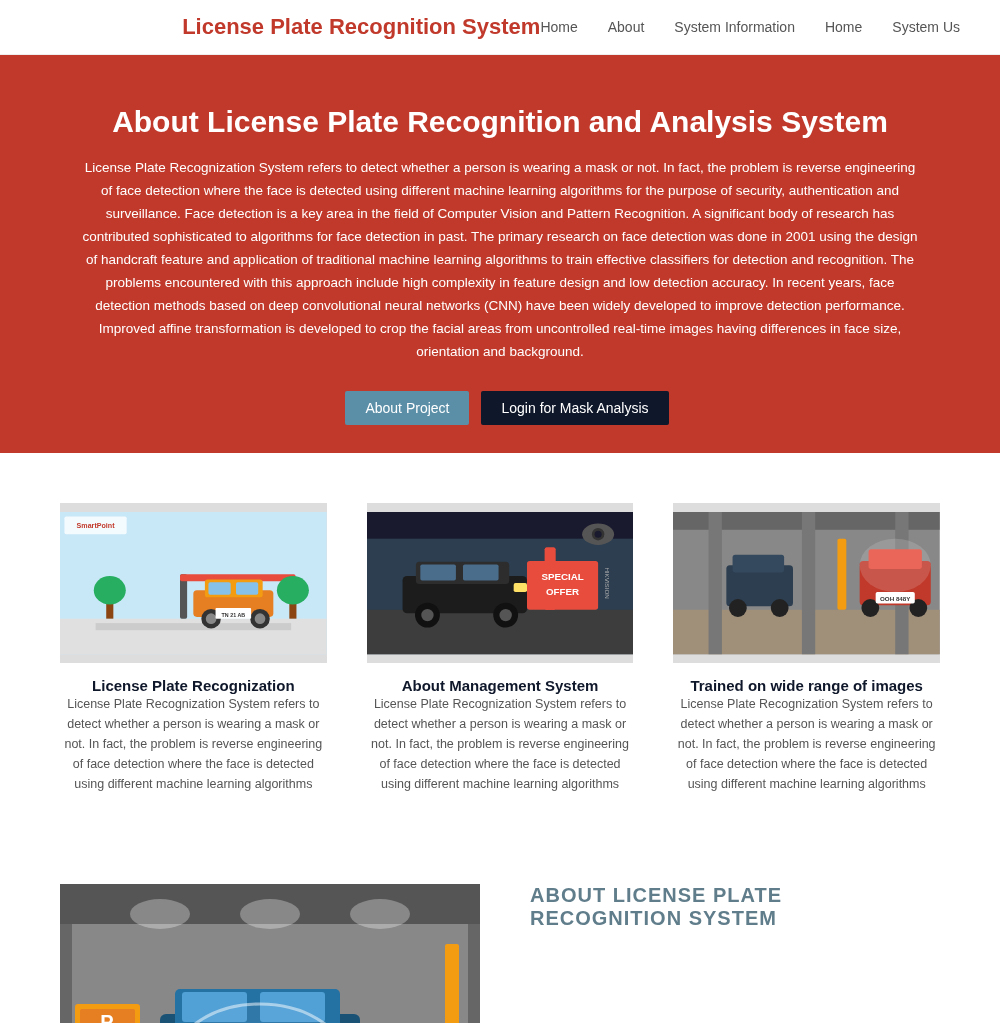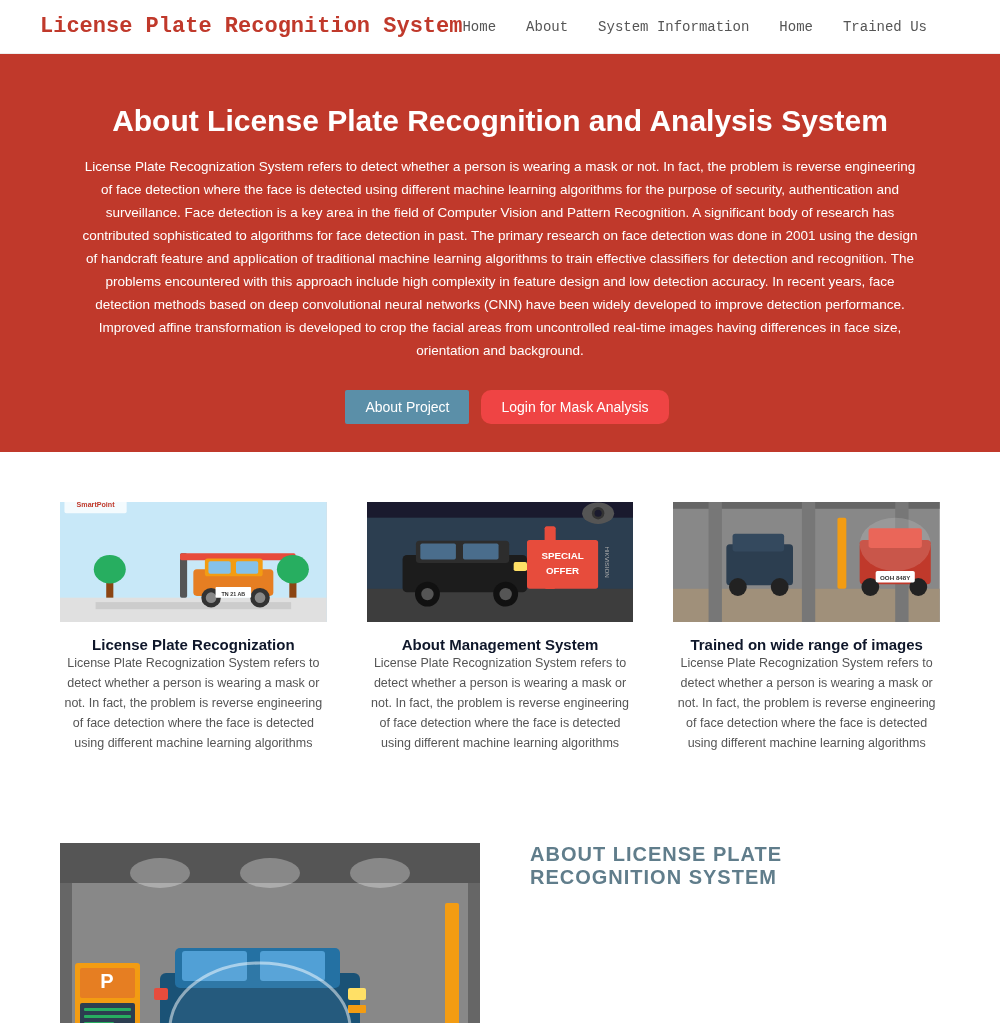--- a/index.html
+++ b/index.html
@@ -1,26 +1,25 @@
 <!DOCTYPE html>
 <html><head>
   <meta charset="utf-8">
   <style>
     * { box-sizing: border-box; margin: 0; padding: 0; }
     body { font-family: Arial, sans-serif; color: #333; background: #fff; }
 
     
     .navbar {
       display: flex;
-      justify-content: flex-start;
+      justify-content: flex-end;
       align-items: center;
       padding: 14px 40px;
       background: #fff;
       border-bottom: 1px solid #eee;
-      font-family: Liberation Mono, monospace;
     }
     .navbar-brand {
       color: #c0392b;
       font-weight: bold;
       font-size: 22px;
     }
     .navbar-links {
       display: flex;
       gap: 30px;
       list-style: none;
@@ -58,27 +57,27 @@
       background: #5b8fa8;
       color: #fff;
       border: none;
       padding: 9px 20px;
       font-size: 14px;
       cursor: pointer;
       border-radius: 2px;
       margin-left: 14px;
     }
     .btn-login {
-      background: #ef4444;
+      background: #0f172a;
       color: #fff;
       border: none;
       padding: 9px 20px;
       font-size: 14px;
       cursor: pointer;
-      border-radius: 10px;
+      border-radius: 2px;
     }
 
     
     .features {
       padding: 50px 60px 40px;
       text-align: center;
       background: #fff;
     }
     .features h2 {
       color: #c0392b;
@@ -92,21 +91,21 @@
       justify-content: center;
       gap: 40px;
     }
     .feature-card {
       flex: 1;
       max-width: 300px;
       text-align: center;
     }
     .feature-card .img-placeholder {
       width: 100%;
-      height: 120px;
+      height: 160px;
       background: #ddd;
       margin-bottom: 14px;
       overflow: hidden;
       display: flex;
       align-items: center;
       justify-content: center;
       position: relative;
     }
     
     .img-car1 {
@@ -165,21 +164,21 @@
 </head>
 <body>
 
 <nav class="navbar">
   <div class="navbar-brand">License Plate Recognition System</div>
   <ul class="navbar-links">
     <li><a href="#">Home</a></li>
     <li><a href="#">About</a></li>
     <li><a href="#">System Information</a></li>
     <li><a href="#">Home</a></li>
-    <li><a href="#">Trained Us</a></li>
+    <li><a href="#">System Us</a></li>
   </ul>
 </nav>
 
 <section class="hero">
   <h1>About License Plate Recognition and Analysis System</h1>
   <p>License Plate Recognization System refers to detect whether a person is wearing a mask or not. In fact, the problem is reverse engineering of face detection where the face is detected using different machine learning algorithms for the purpose of security, authentication and surveillance. Face detection is a key area in the field of Computer Vision and Pattern Recognition. A significant body of research has contributed sophisticated to algorithms for face detection in past. The primary research on face detection was done in 2001 using the design of handcraft feature and application of traditional machine learning algorithms to train effective classifiers for detection and recognition. The problems encountered with this approach include high complexity in feature design and low detection accuracy. In recent years, face detection methods based on deep convolutional neural networks (CNN) have been widely developed to improve detection performance. Improved affine transformation is developed to crop the facial areas from uncontrolled real-time images having differences in face size, orientation and background.</p>
   <div class="hero-buttons">
     <button class="btn-about">About Project</button>
     <button class="btn-login">Login for Mask Analysis</button>
   </div>

